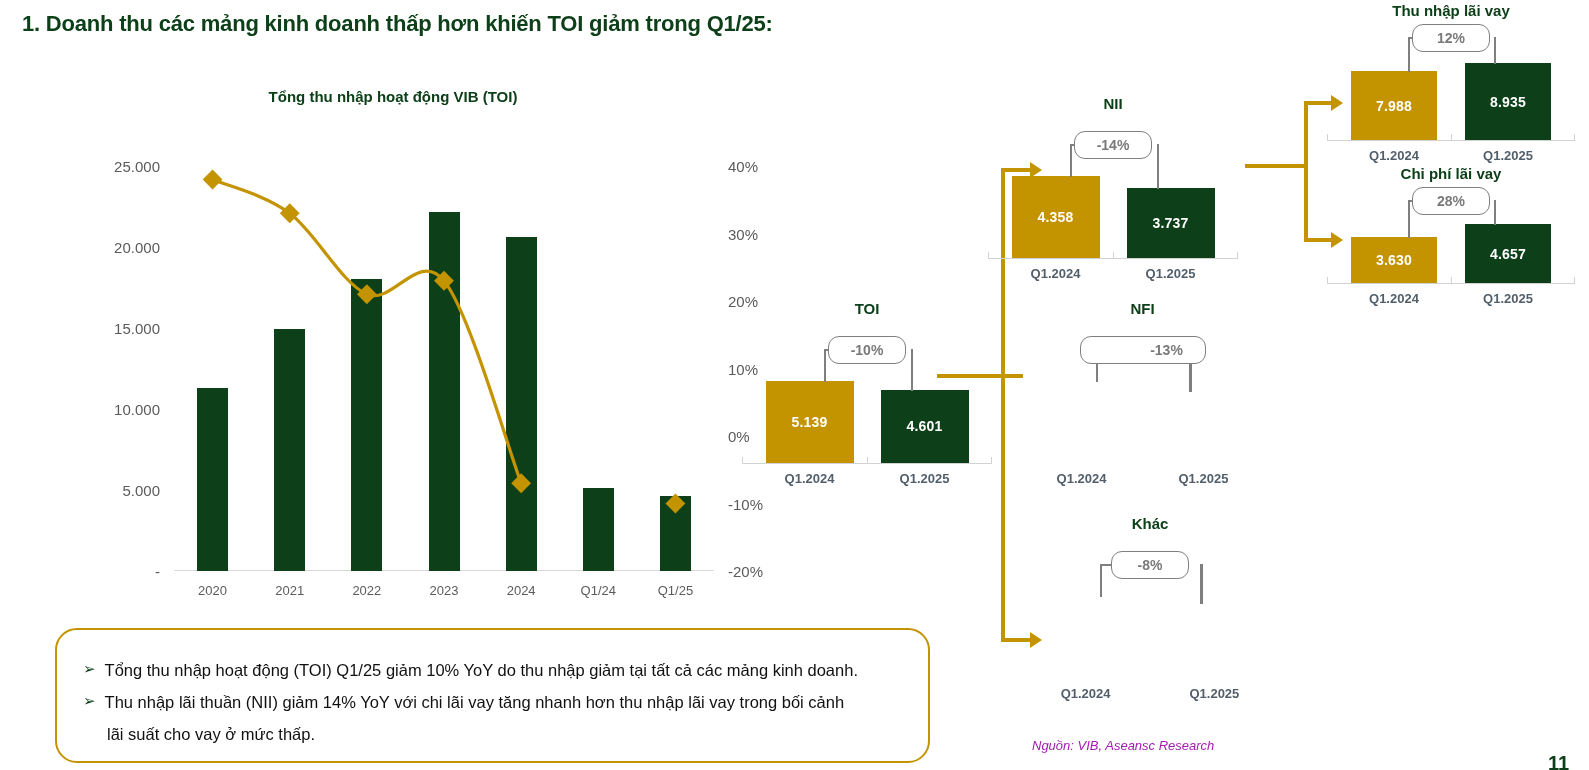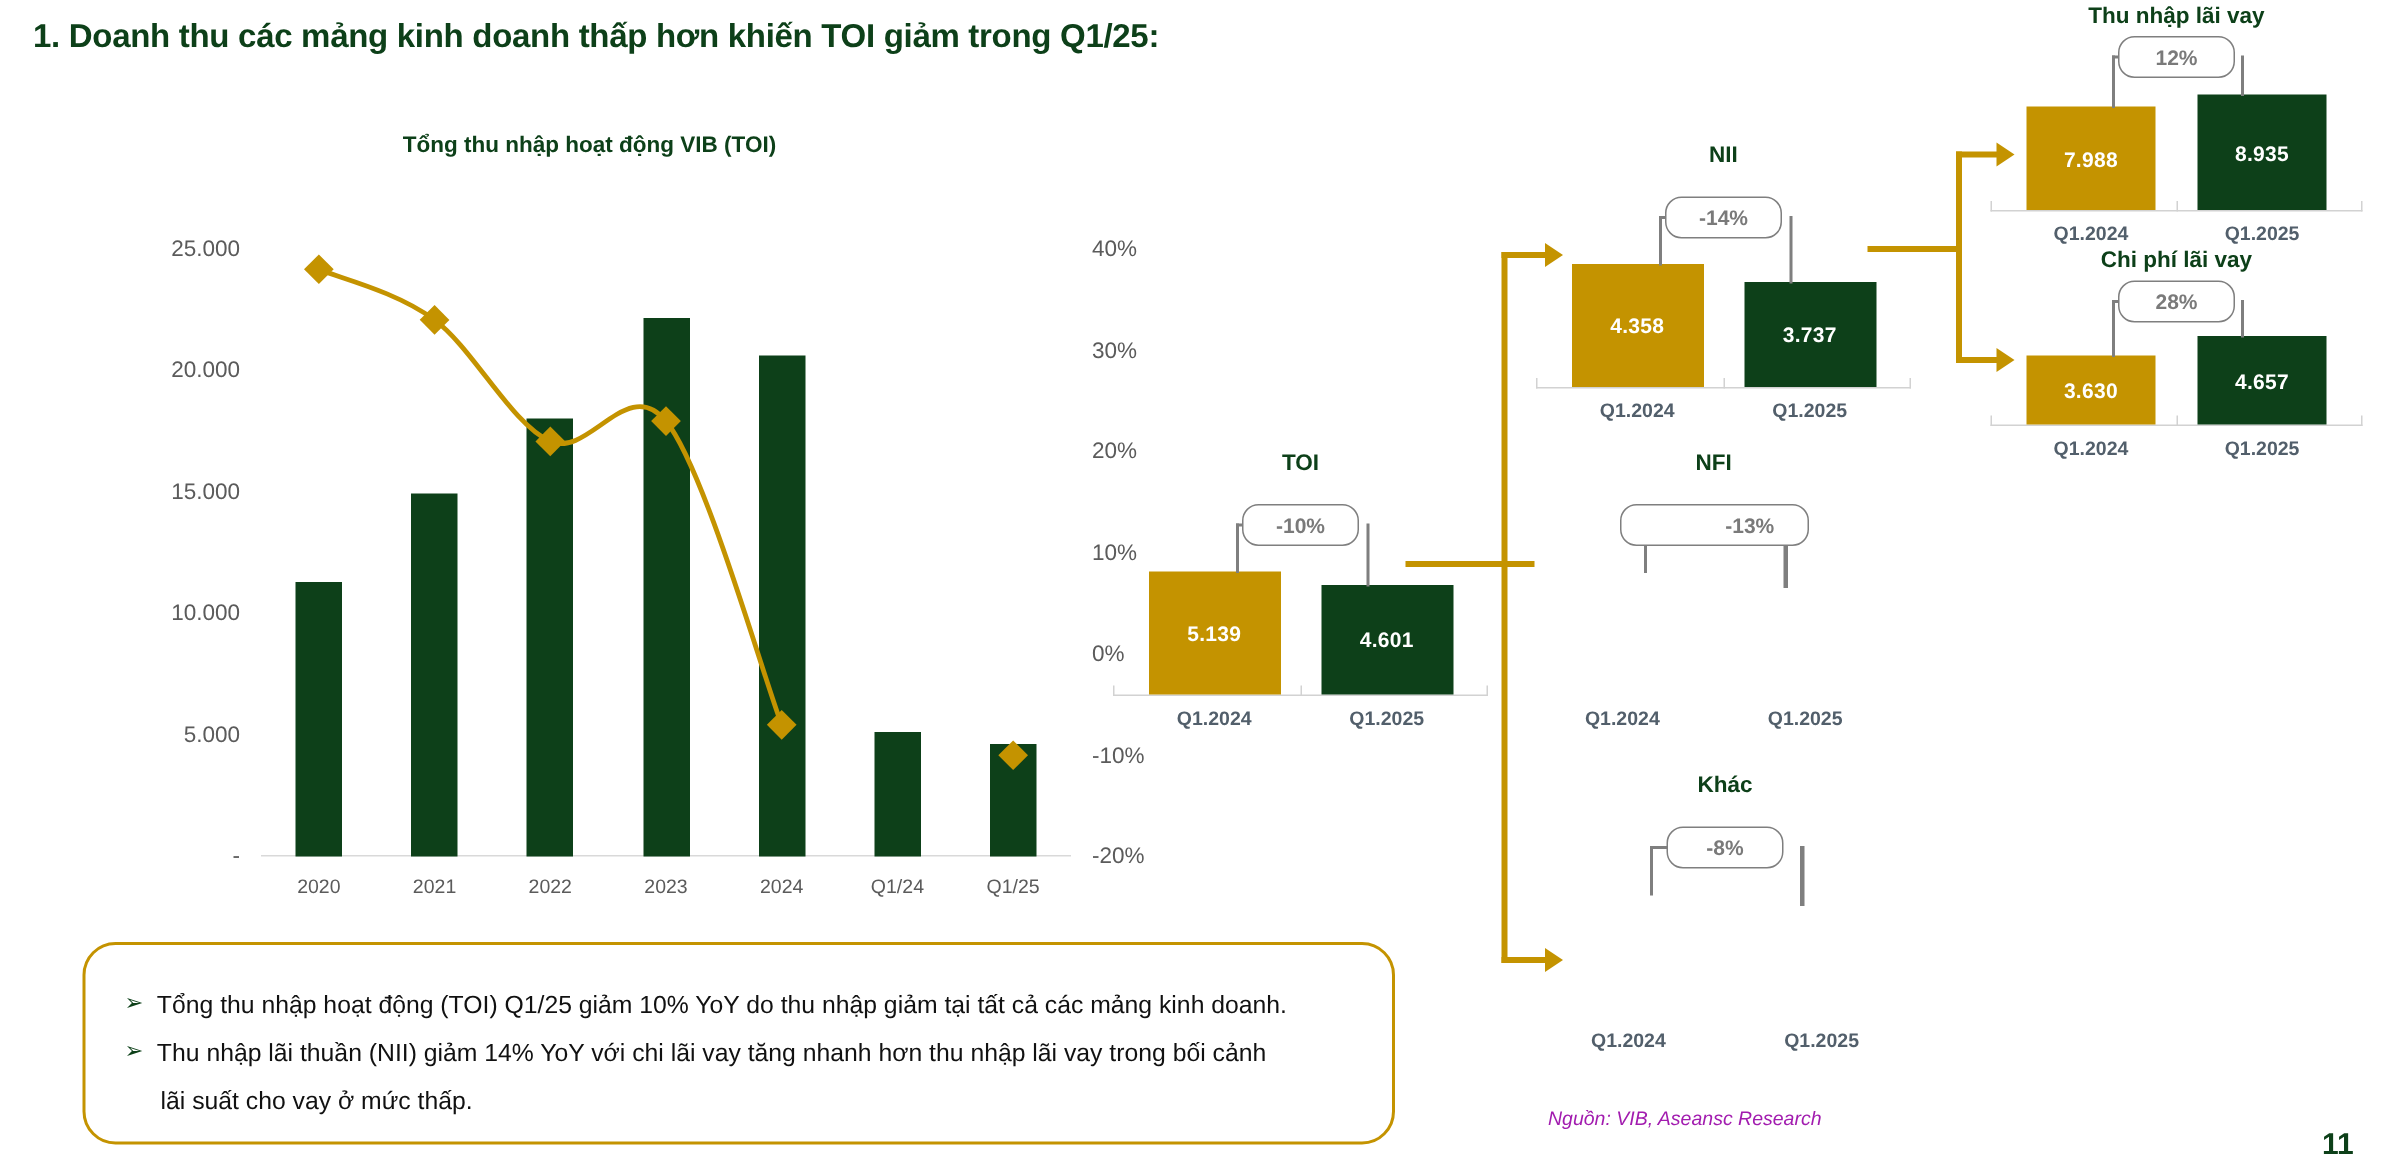--- a/index.html
+++ b/index.html
@@ -202,21 +202,21 @@
       </div>
     </div>
     <div class="cat" style="left: 67.5px; top: 171px;">Q1.2024</div>
     <div class="cat" style="left: 182.5px; top: 171px;">Q1.2025</div>
     <div class="pill" style="left: 125px; top: 36px; width: 76px; height: 26px;">-10%</div>
     <div class="brk" style="left: 81.5px; top: 49px; width: 5.5px; height: 2.2px;"></div>
     <div class="brk" style="left: 168.5px; top: 49px; height: 2.2px;"></div>
     <div class="brk" style="left: 81.5px; top: 49px; width: 2.2px; height: 33px;"></div>
     <div class="brk" style="left: 168.5px; top: 49px; width: 2.2px; height: 41.5845px;"></div>
   </div>
-<div class="mini" id="mini-nii" style="left:1024px;top:95px;width:250px;height:190px;">
+<div class="mini" id="mini-nii" style="left:988px;top:95px;width:250px;height:190px;">
     <div class="mini-title">NII</div>
     <div class="mini-plot" style="top: 24px; height: 140px;">
       <div class="mini-axis"></div>
       <div class="mini-tickmark" style="left: 0px;"></div>
       <div class="mini-tickmark" style="left: 125px;"></div>
       <div class="mini-tickmark" style="left: 249px;"></div>
       <div class="mbar gold" style="left: 23.5px; width: 88px; height: 82px;">
         <span>4.358</span>
       </div>
       <div class="mbar green" style="left: 138.5px; width: 88px; height: 70.3153px;">

